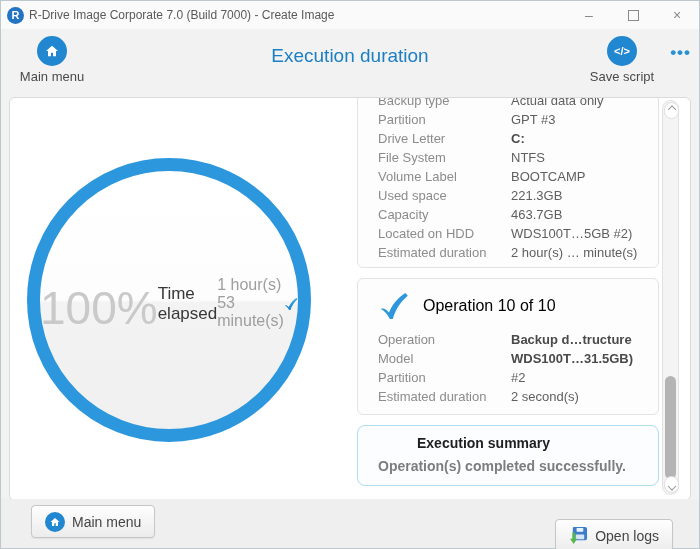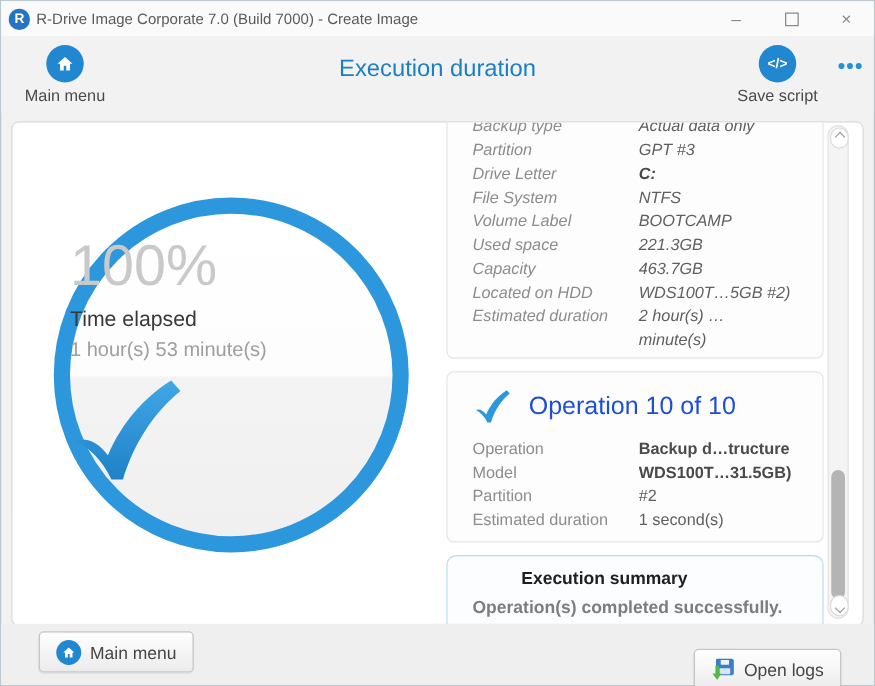--- a/index.html
+++ b/index.html
@@ -52,51 +52,51 @@
     font-weight:bold;letter-spacing:1px;cursor:pointer;
   }
   
   .panel{
     position:absolute;left:8px;right:8px;top:96px;height:404px;
     background:#fff;border:1px solid #dadada;border-radius:6px;
     box-sizing:border-box;overflow:hidden;
   }
   
   .big-circle{
-    position:absolute;left:33px;top:60px;
+    position:absolute;left:17px;top:60px;
     width:258px;height:258px;border-radius:50%;
     border:13px solid #2c97dd;
     background:linear-gradient(#ffffff 0%,#fdfdfd 50%,#f3f3f3 51%,#f0f0f0 100%);
-    display:flex;flex-direction:column;
+    display:flex;flex-direction:row;align-items:center;
   }
   .pct{font-size:46px;color:#c9c9c9;margin-top:16px;line-height:1.1;}
   .elapsed-label{font-size:17px;color:#383838;margin-top:8px;}
   .elapsed-value{font-size:16px;color:#9e9e9e;margin-top:6px;}
   .big-check{margin-top:8px;}
   
   .cards-clip{
     position:absolute;left:347px;top:0;width:302px;height:100%;
     overflow:hidden;
   }
   .card{
     border:1px solid #e3e3e3;border-radius:6px;background:#fdfdfd;
     box-sizing:border-box;
   }
-  .card1{margin-top:-14px;padding:6px 24px 5px 20px;font-style:italic;}
+  .card1{margin-top:-14px;padding:6px 5px 5px 20px;}
   .card2{margin-top:10px;padding:8px 8px 8px 20px;}
   .card3{
     margin-top:10px;padding:9px 14px 11px 20px;
     border:1px solid #aedded;background:#fbfdfe;border-radius:8px;
   }
   .kv-row{display:flex;line-height:19px;font-size:13px;}
   .kv-label{width:133px;flex:0 0 auto;color:#8c8c8c;}
   .kv-value{color:#5f5f5f;}
   .kv-value.bold{font-weight:bold;color:#4a4a4a;}
   .op-header{display:flex;align-items:center;gap:13px;margin:4px 0 9px 0;}
-  .op-title{font-size:20px;color:#1d4ed8;}
+  .op-title{font-size:16px;color:#000000;}
   .summary-title{font-size:14px;font-weight:bold;color:#1f1f1f;padding-left:39px;}
   .summary-msg{font-size:14px;font-weight:bold;color:#7d7d7d;margin-top:7px;}
   
   .scrollbar{
     position:absolute;right:11px;top:2px;bottom:5px;width:17px;
     background:#f4f4f4;border:1px solid #e2e2e2;border-radius:9px;
     box-sizing:border-box;
   }
   .sb-btn{
     position:absolute;left:1px;width:13px;height:15px;background:#fff;
@@ -239,21 +239,21 @@
             <div class="kv-row">
               <div class="kv-label">Model</div>
               <div class="kv-value bold">WDS100T…31.5GB)</div>
             </div>
             <div class="kv-row">
               <div class="kv-label">Partition</div>
               <div class="kv-value">#2</div>
             </div>
             <div class="kv-row">
               <div class="kv-label">Estimated duration</div>
-              <div class="kv-value">1 second(s)</div>
+              <div class="kv-value">2 second(s)</div>
             </div>
           </div>
       </div>
 
       <div class="card card3">
         <div class="summary-title">Execution summary</div>
         <div class="summary-msg">Operation(s) completed successfully.</div>
       </div>
     </div>
 

